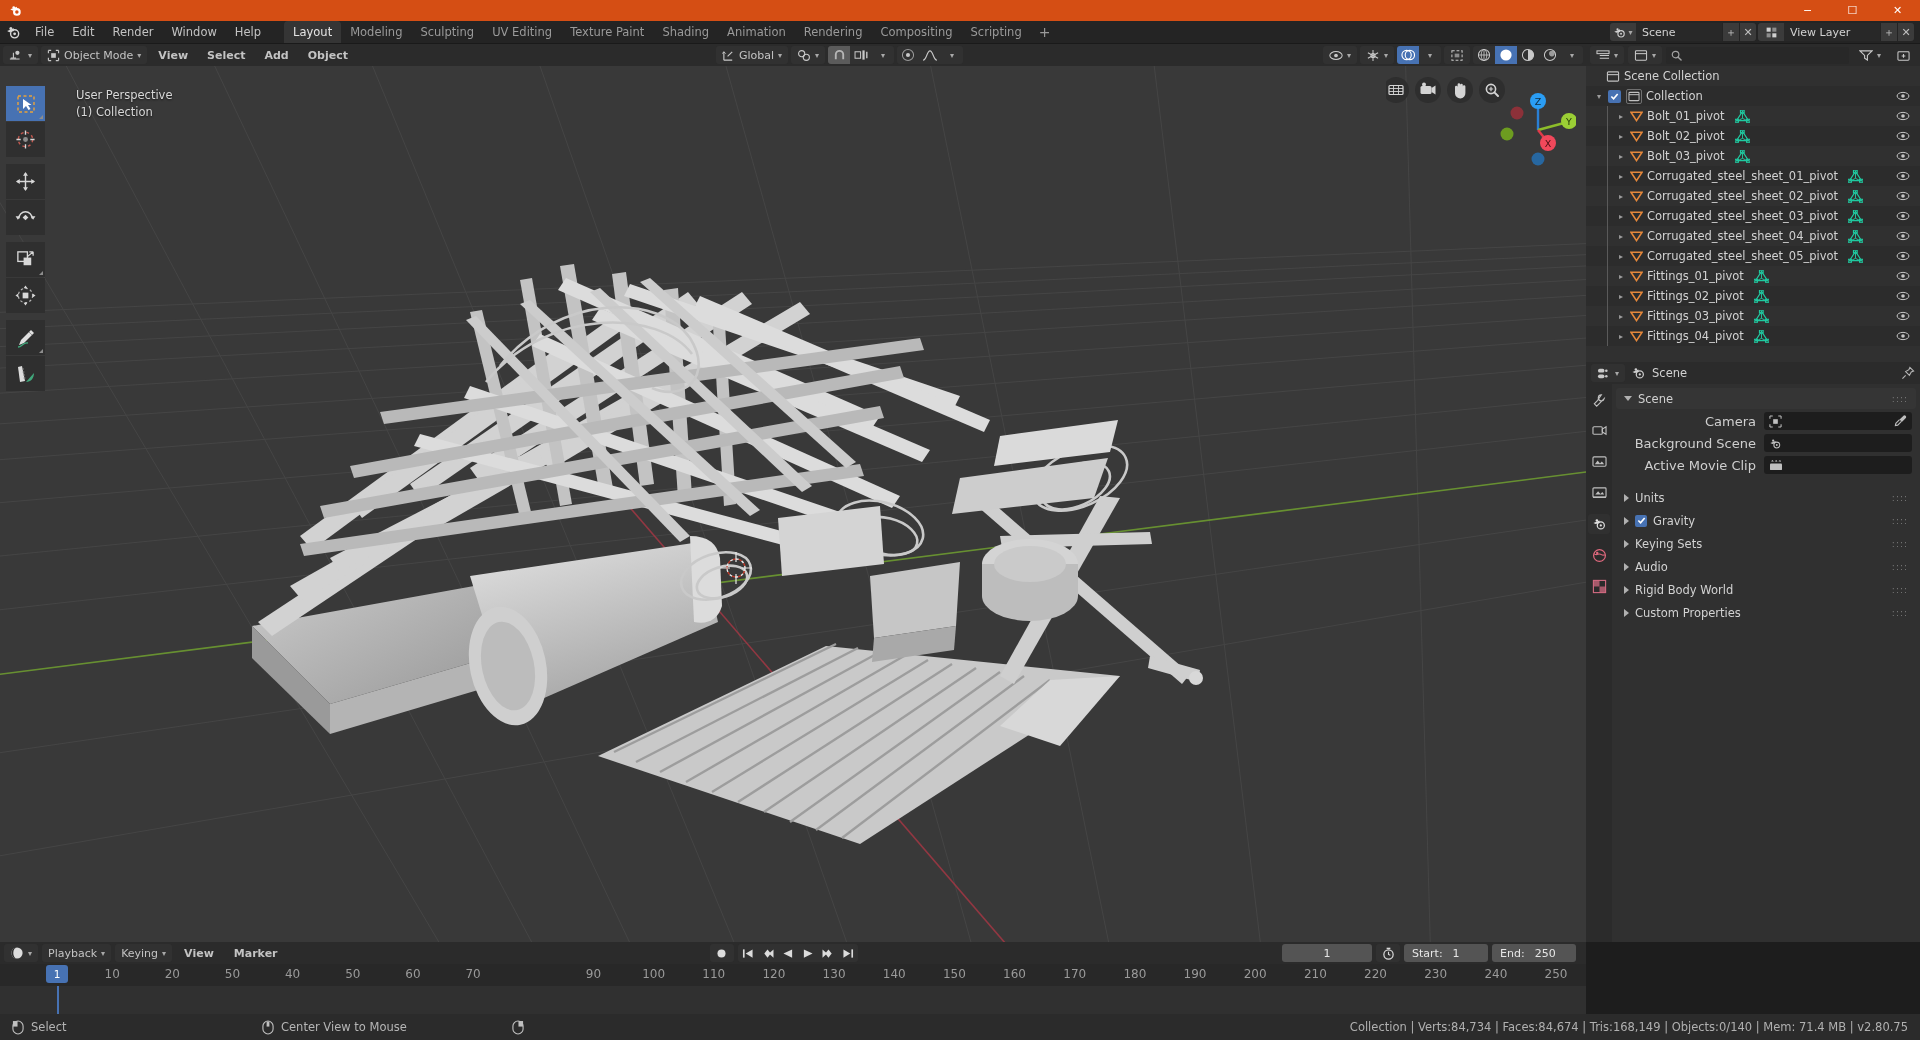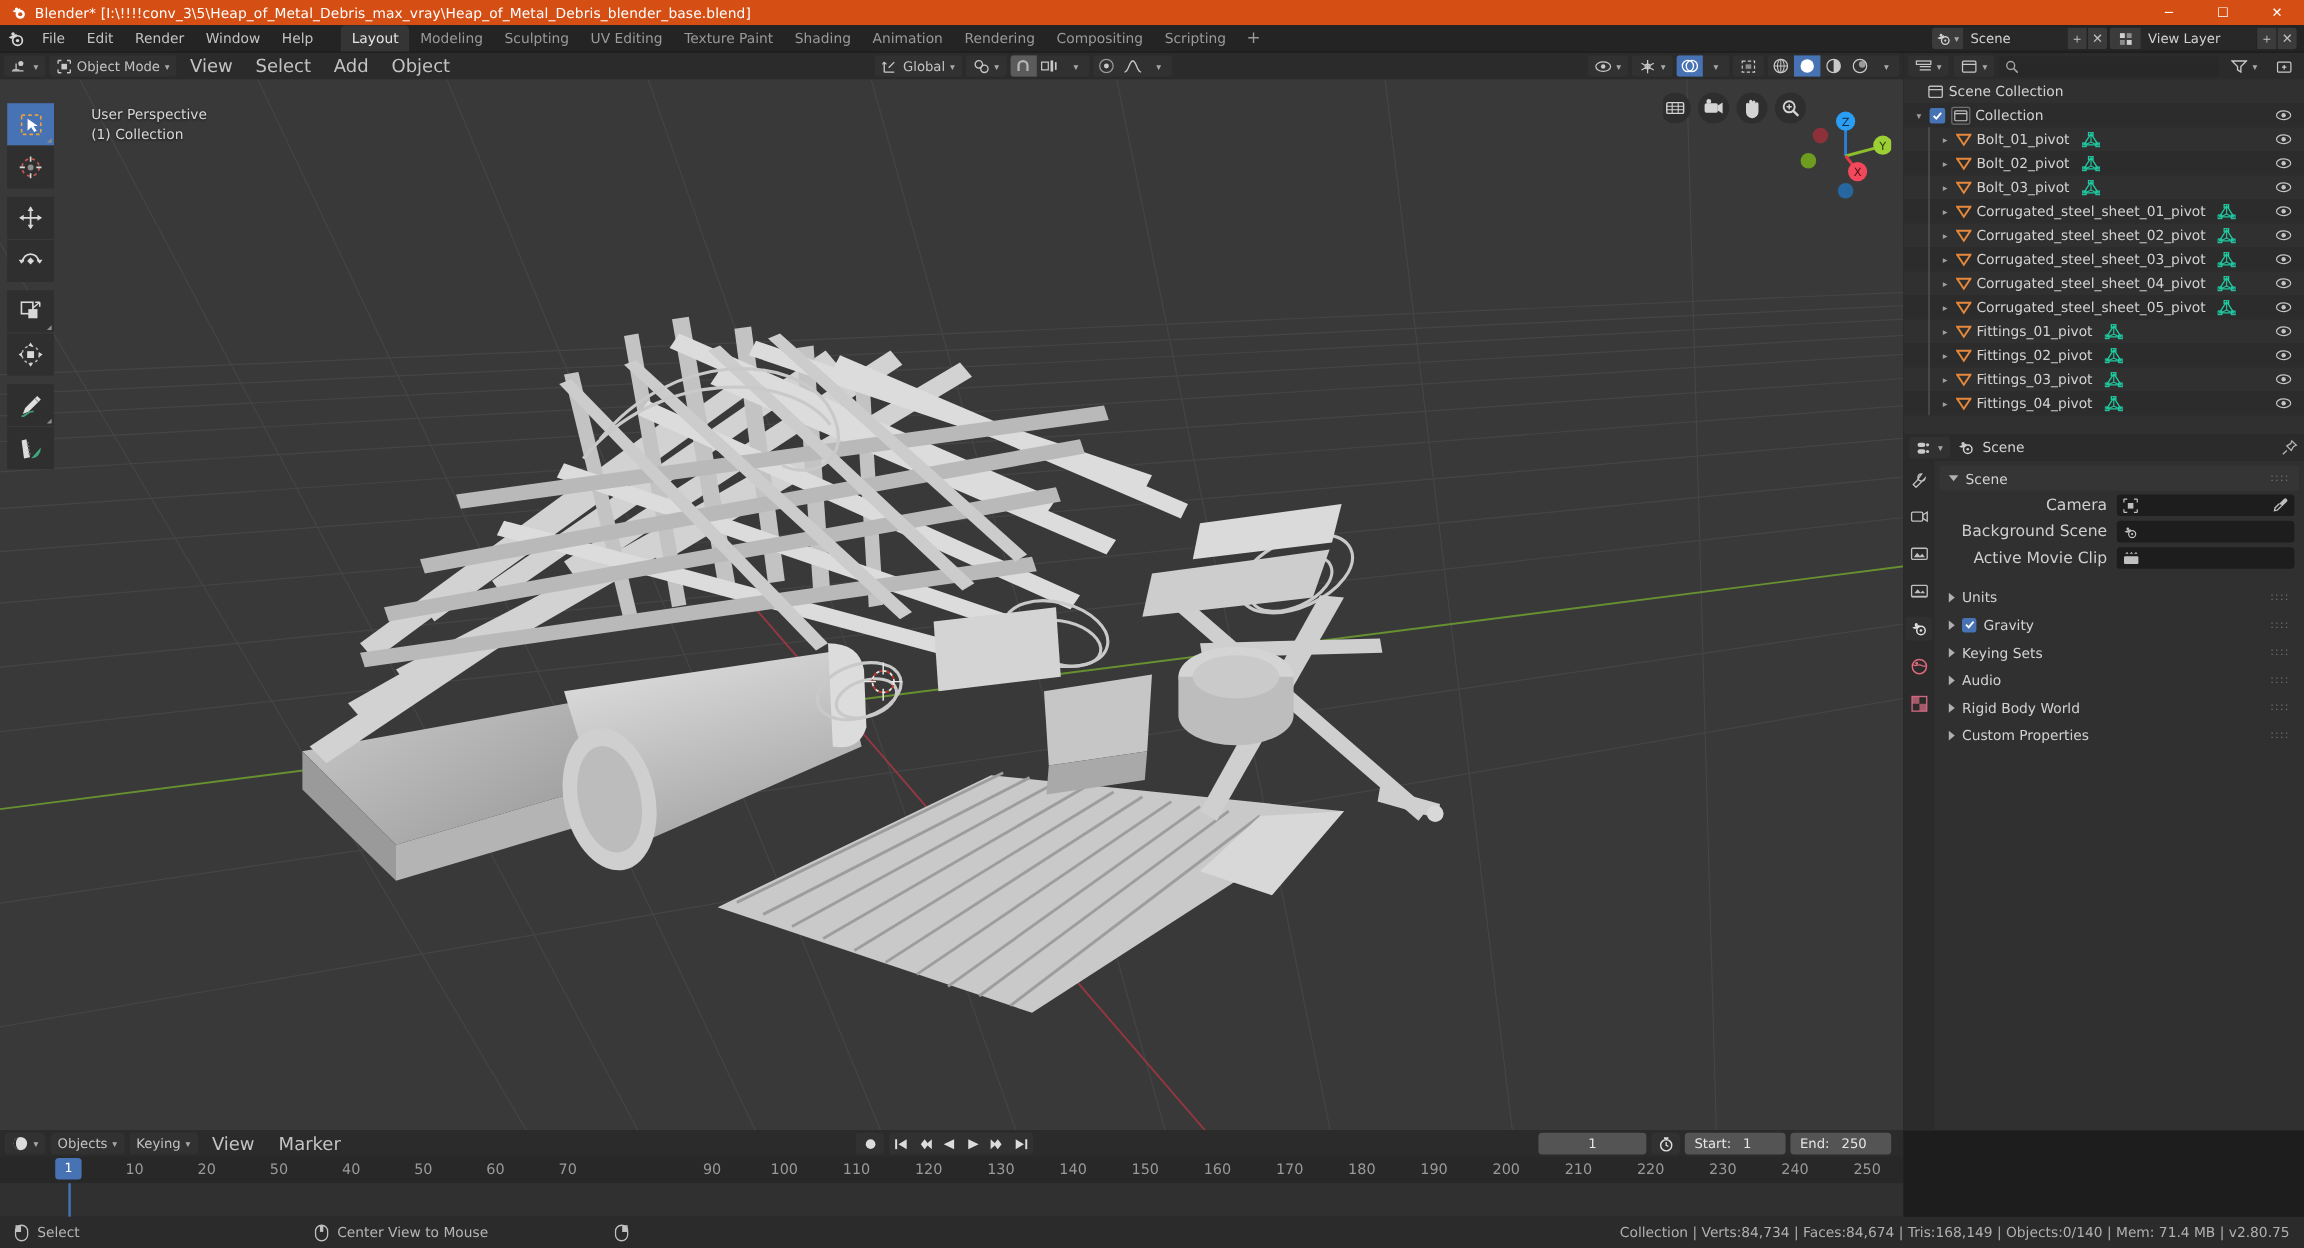--- a/index.html
+++ b/index.html
@@ -86,21 +86,21 @@
     position: absolute; left: 0; top: 0; width: 100%; height: 22px;
     background: #2b2b2b; display: flex; align-items: center; padding: 0 3px; gap: 3px;
     z-index: 20;
   }
   .hdr-btn {
     height: 18px; background: #313131; border-radius: 3px; display: flex;
     align-items: center; padding: 0 6px; gap: 4px; color: #c3c3c3; font-size: 11px;
     white-space: nowrap;
   }
   .hdr-btn.flat { background: transparent; }
-  .hdr-txt { color: #c3c3c3; font-size: 15px; padding: 0 8px; height:18px; display:flex; align-items:center; border-radius:3px;}
+  .hdr-txt { color: #c3c3c3; font-size: 11px; padding: 0 8px; height:18px; display:flex; align-items:center; border-radius:3px;font-weight:bold;}
   .chev { font-size: 8px; color: #a8a8a8; }
   .seg { display: flex; align-items: center; background: #313131; border-radius: 3px; height: 18px; overflow: hidden; }
   .seg > .sb { width: 22px; height: 18px; display: flex; align-items: center; justify-content: center; }
   .seg > .sb.on { background: #4772b3; }
   .seg > .sb.on2 { background: #5b5b5b; }
 
   
   #vp-canvas { position: absolute; left: 0; top: 22px; width: 100%; height: 876px; }
   #grid-svg { position: absolute; left:0; top:0; width: 100%; height: 100%; }
   #debris-svg { position: absolute; left:0; top:0; width: 100%; height: 100%; }
@@ -235,21 +235,20 @@
 
 <div id="titlebar">
   <div class="tb-icon">
     <svg width="14" height="14" viewBox="0 0 16 16">
       <circle cx="9" cy="9" r="4.4" fill="#ffffff"></circle>
       <circle cx="9" cy="9" r="2" fill="#d54e14"></circle>
       <path d="M1.5 6 L9 3.2 L9 6.2 L4 7.4 Z" fill="#ffffff"></path>
       <circle cx="5.4" cy="4" r="1.5" fill="#ffffff"></circle>
     </svg>
   </div>
-  <div class="tb-text">Blender* [I:\!!!!conv_3\5\Heap_of_Metal_Debris_max_vray\Heap_of_Metal_Debris_blender_base.blend]</div>
   <div class="tb-spacer"></div>
   <div class="tb-btn">─</div>
   <div class="tb-btn">☐</div>
   <div class="tb-btn close">✕</div>
 </div>
 
 <div id="topbar">
   <div class="blender-logo">
     <svg width="15" height="15" viewBox="0 0 16 16">
       <circle cx="9.2" cy="9.4" r="4.3" fill="none" stroke="#d8d8d8" stroke-width="1.5"></circle>
@@ -1282,21 +1281,21 @@
 <div id="timeline">
   <div id="tl-header">
     <div class="hdr-btn">
       <svg width="14" height="14" viewBox="0 0 15 15">
         <circle cx="7.5" cy="7.5" r="6" fill="#dcdcdc"></circle>
         <path d="M7.5 1.5 A6 6 0 0 0 7.5 13.5 A4 6 0 0 1 7.5 1.5 Z" fill="#2b2b2b"></path>
       </svg>
       <span class="chev">▾</span>
     </div>
     <div class="hdr-btn">
-      <span>Objects</span>
+      <span>Playback</span>
       <span class="chev">▾</span>
     </div>
     <div class="hdr-btn">
       <span>Keying</span>
       <span class="chev">▾</span>
     </div>
     <div class="hdr-txt">View</div>
     <div class="hdr-txt">Marker</div>
 
     <div style="flex:1"></div>

